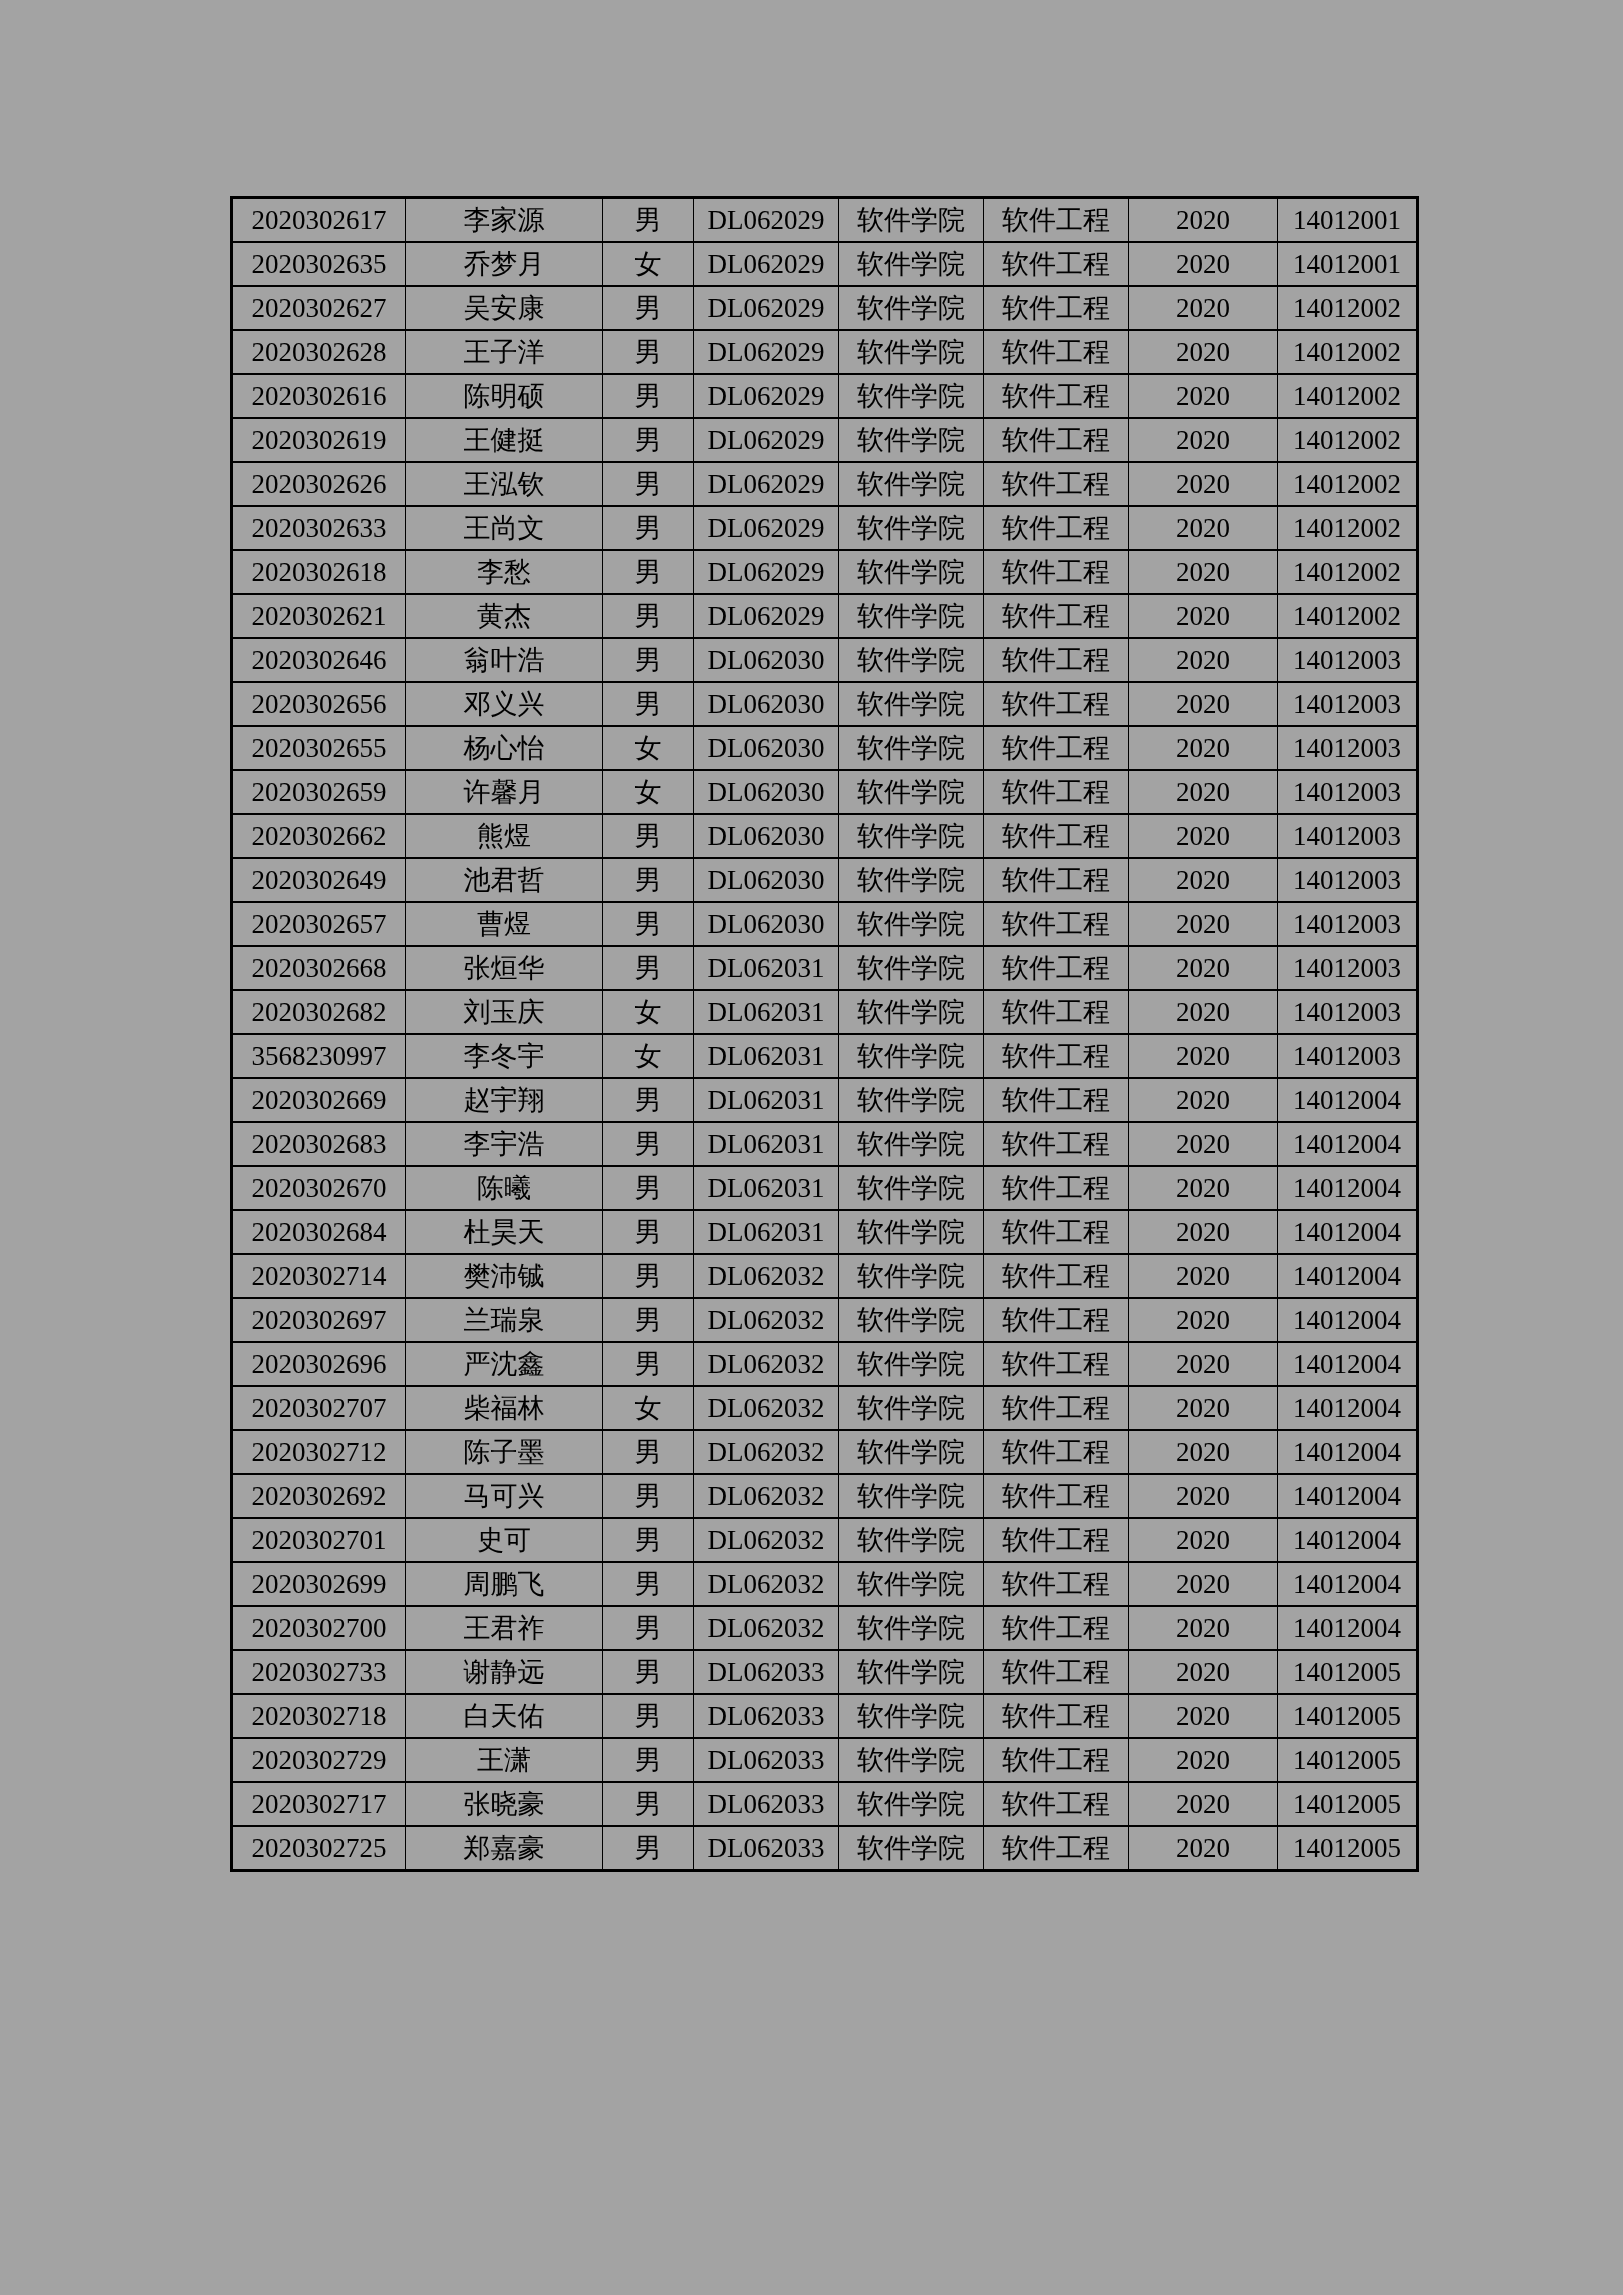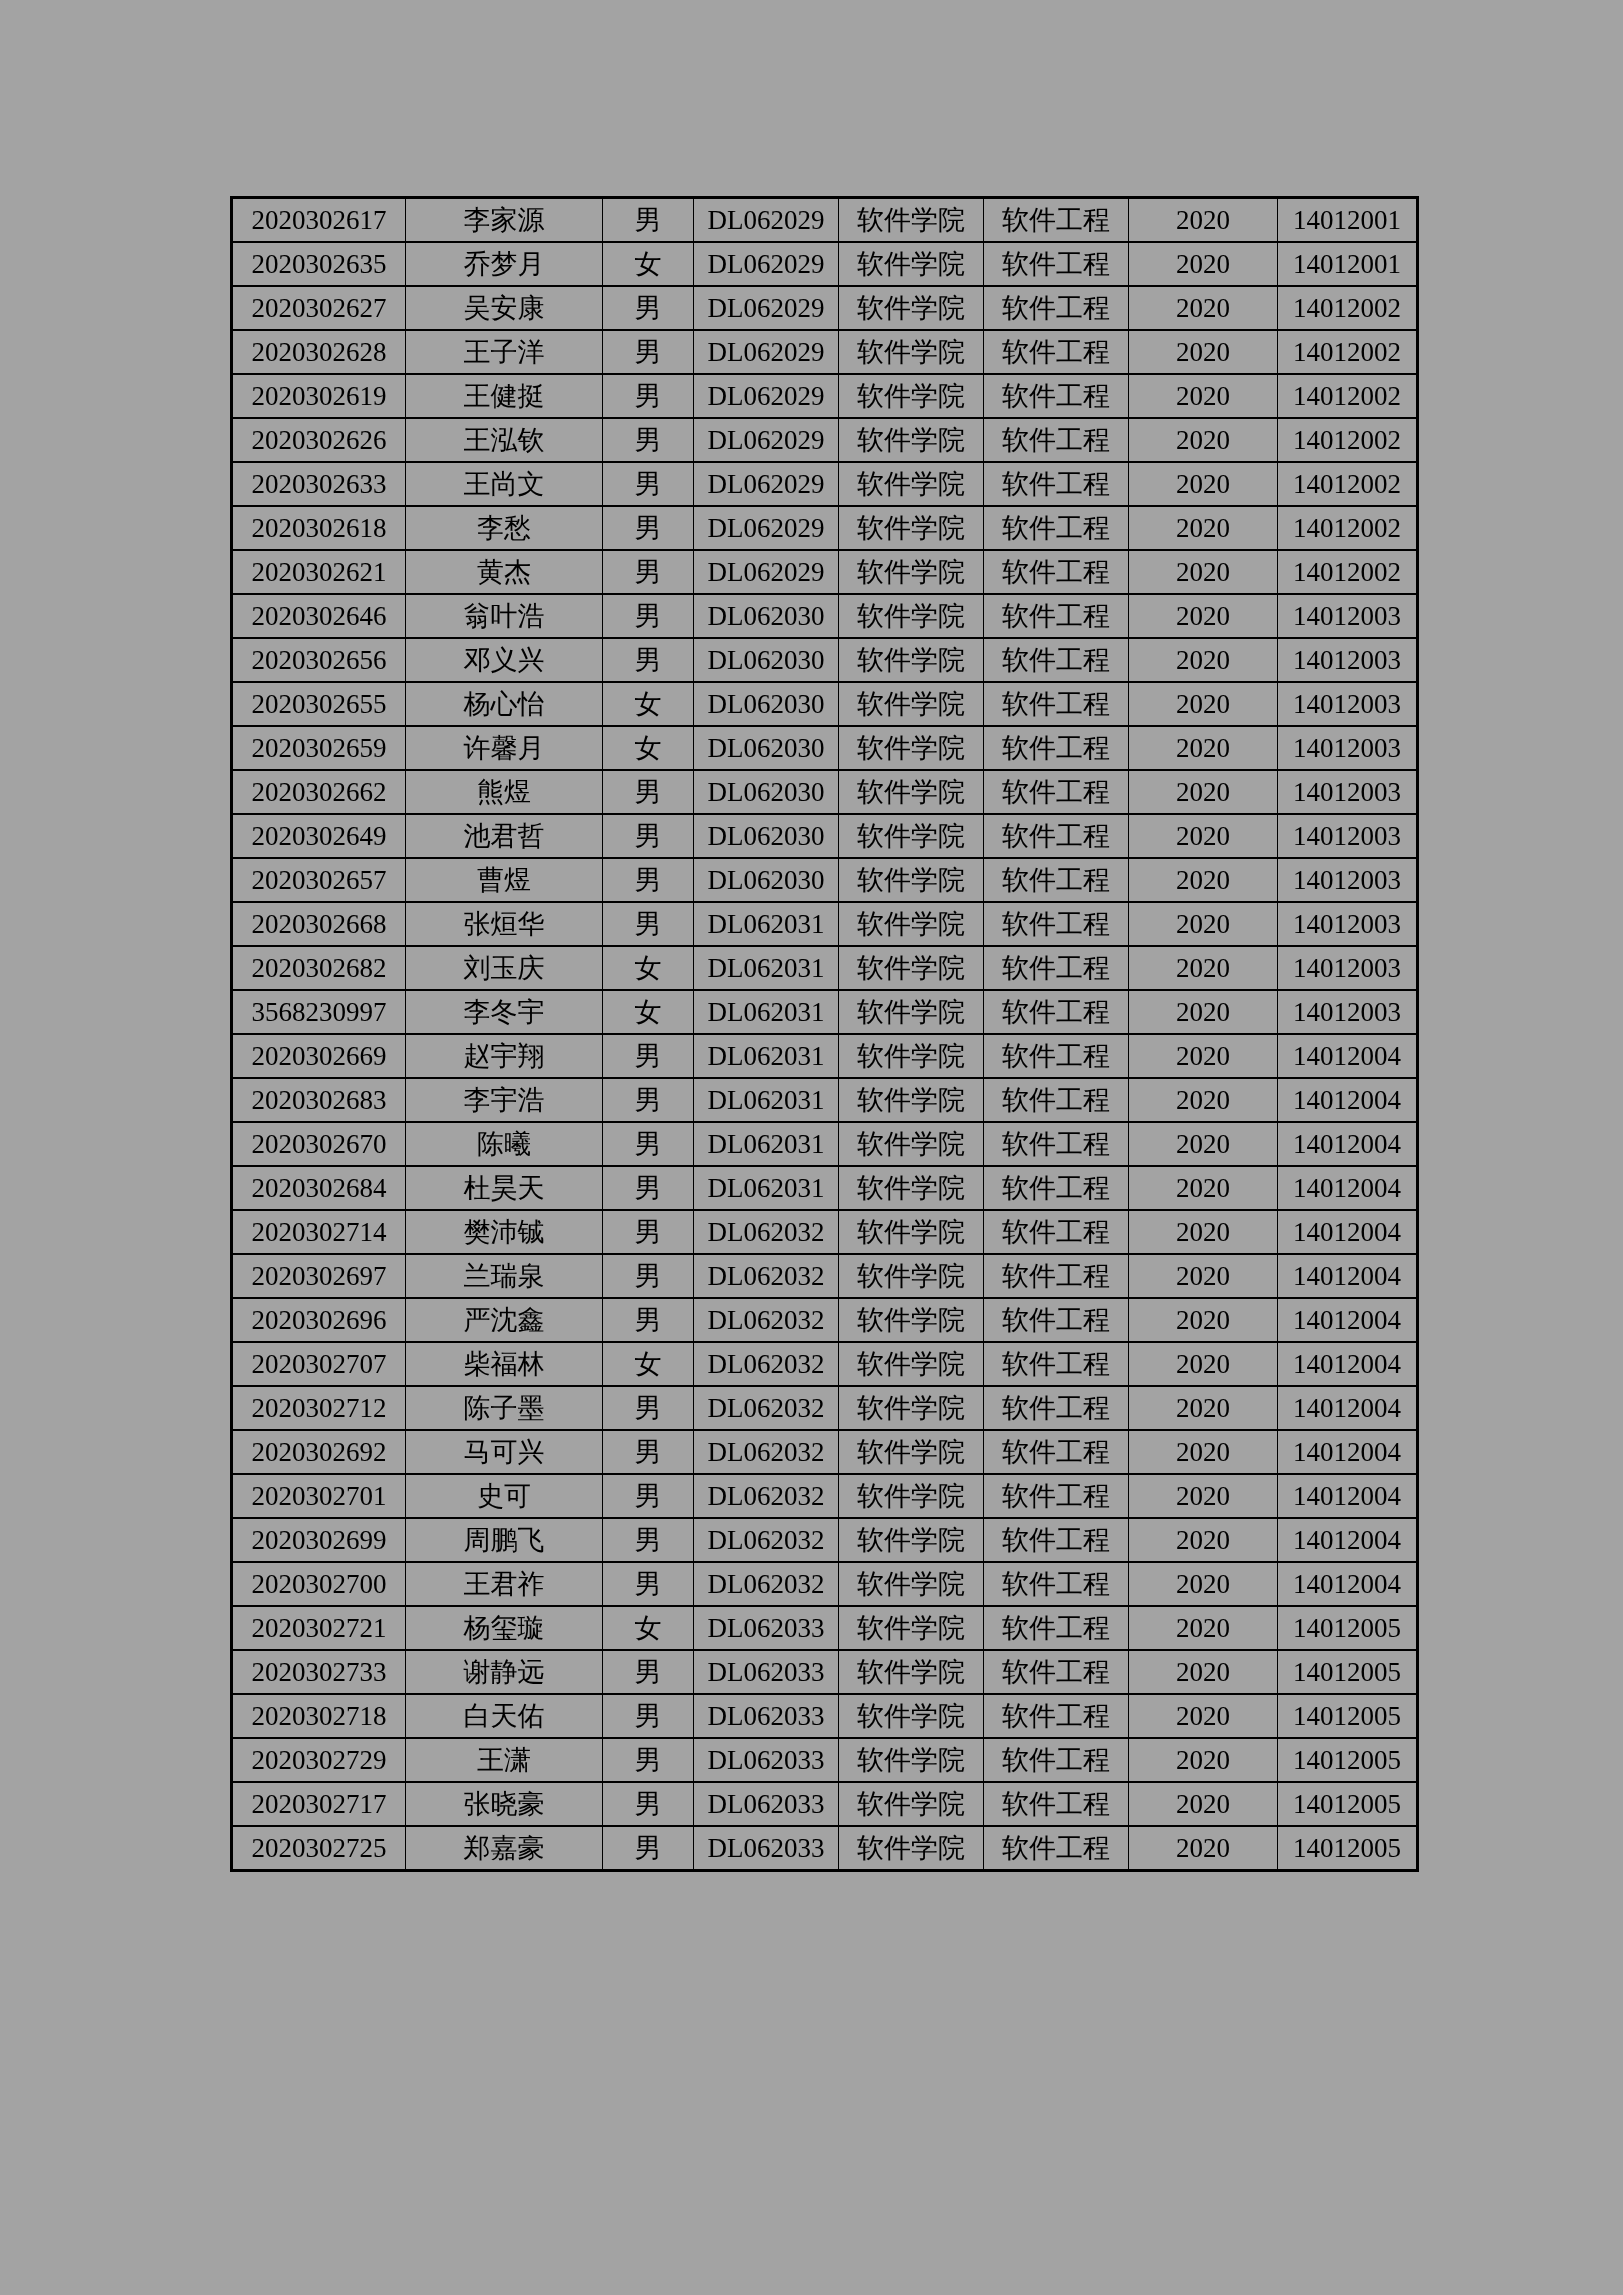--- a/index.html
+++ b/index.html
@@ -97,20 +97,30 @@
           <td>2020302628</td>
           <td>王子洋</td>
           <td>男</td>
           <td>DL062029</td>
           <td>软件学院</td>
           <td>软件工程</td>
           <td>2020</td>
           <td>14012002</td>
         </tr>
         <tr>
+          <td>2020302616</td>
+          <td>陈明硕</td>
+          <td>男</td>
+          <td>DL062029</td>
+          <td>软件学院</td>
+          <td>软件工程</td>
+          <td>2020</td>
+          <td>14012002</td>
+        </tr>
+        <tr>
           <td>2020302619</td>
           <td>王健挺</td>
           <td>男</td>
           <td>DL062029</td>
           <td>软件学院</td>
           <td>软件工程</td>
           <td>2020</td>
           <td>14012002</td>
         </tr>
         <tr>
@@ -375,30 +385,20 @@
         </tr>
         <tr>
           <td>2020302700</td>
           <td>王君祚</td>
           <td>男</td>
           <td>DL062032</td>
           <td>软件学院</td>
           <td>软件工程</td>
           <td>2020</td>
           <td>14012004</td>
-        </tr>
-        <tr>
-          <td>2020302721</td>
-          <td>杨玺璇</td>
-          <td>女</td>
-          <td>DL062033</td>
-          <td>软件学院</td>
-          <td>软件工程</td>
-          <td>2020</td>
-          <td>14012005</td>
         </tr>
         <tr>
           <td>2020302733</td>
           <td>谢静远</td>
           <td>男</td>
           <td>DL062033</td>
           <td>软件学院</td>
           <td>软件工程</td>
           <td>2020</td>
           <td>14012005</td>

